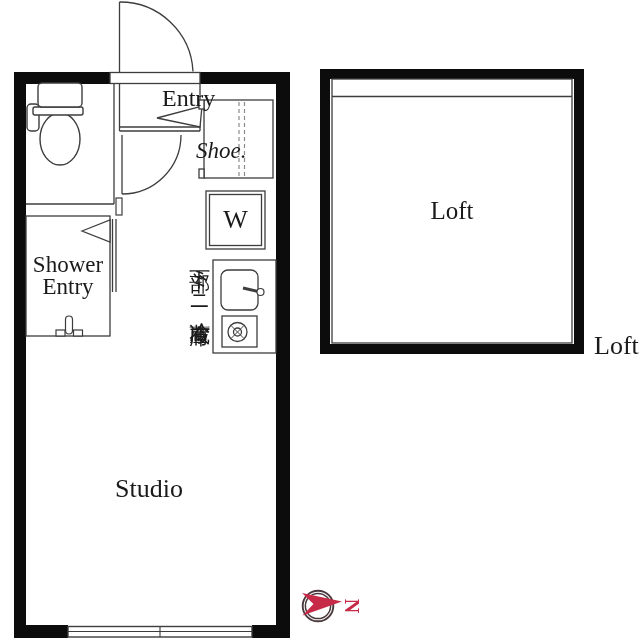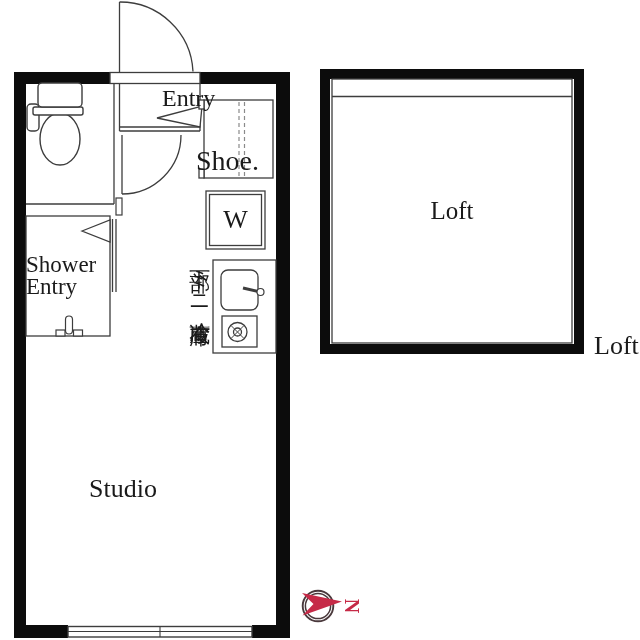--- a/index.html
+++ b/index.html
@@ -3,24 +3,24 @@
 <meta charset="utf-8">
 <style>
   html,body{margin:0;padding:0;background:#ffffff;}
   #stage{
     position:relative;width:640px;height:640px;background:#ffffff;overflow:hidden;
     font-family:"Liberation Serif","DejaVu Serif",serif;color:#1a1a1a;
   }
   #plan-svg{position:absolute;left:0;top:0;}
   .lbl{position:absolute;white-space:nowrap;line-height:1.04;}
   .entry{left:122px;top:86px;font-size:24px;padding-left:40px;}
-  .shoe{left:196px;top:146px;font-size:28px;}
+  .shoe{left:196px;top:139px;font-size:23px;font-style:italic;}
   .washer{left:206px;top:206px;width:59px;font-size:26px;text-align:center;}
-  .shower{left:26px;top:254px;width:84px;font-size:23px;line-height:22px;white-space:normal;}
-  .studio{left:89px;top:475px;width:120px;font-size:26px;}
+  .shower{left:26px;top:254px;width:84px;font-size:23px;line-height:22px;text-align:center;white-space:normal;}
+  .studio{left:89px;top:475px;width:120px;font-size:26px;text-align:center;}
   .fridge{
     left:188px;top:254px;font-size:21px;letter-spacing:1px;
     writing-mode:vertical-rl;text-orientation:upright;white-space:nowrap;
   }
   .loft-inner{left:372px;top:198px;width:160px;text-align:center;white-space:normal;}
   .loft-inner .l1{font-size:25px;line-height:1.0;}
   .loft-inner .l2{font-size:21px;line-height:1.1;}
   .loft-out{left:594px;top:332px;font-size:26px;}
 </style>
 </head>

